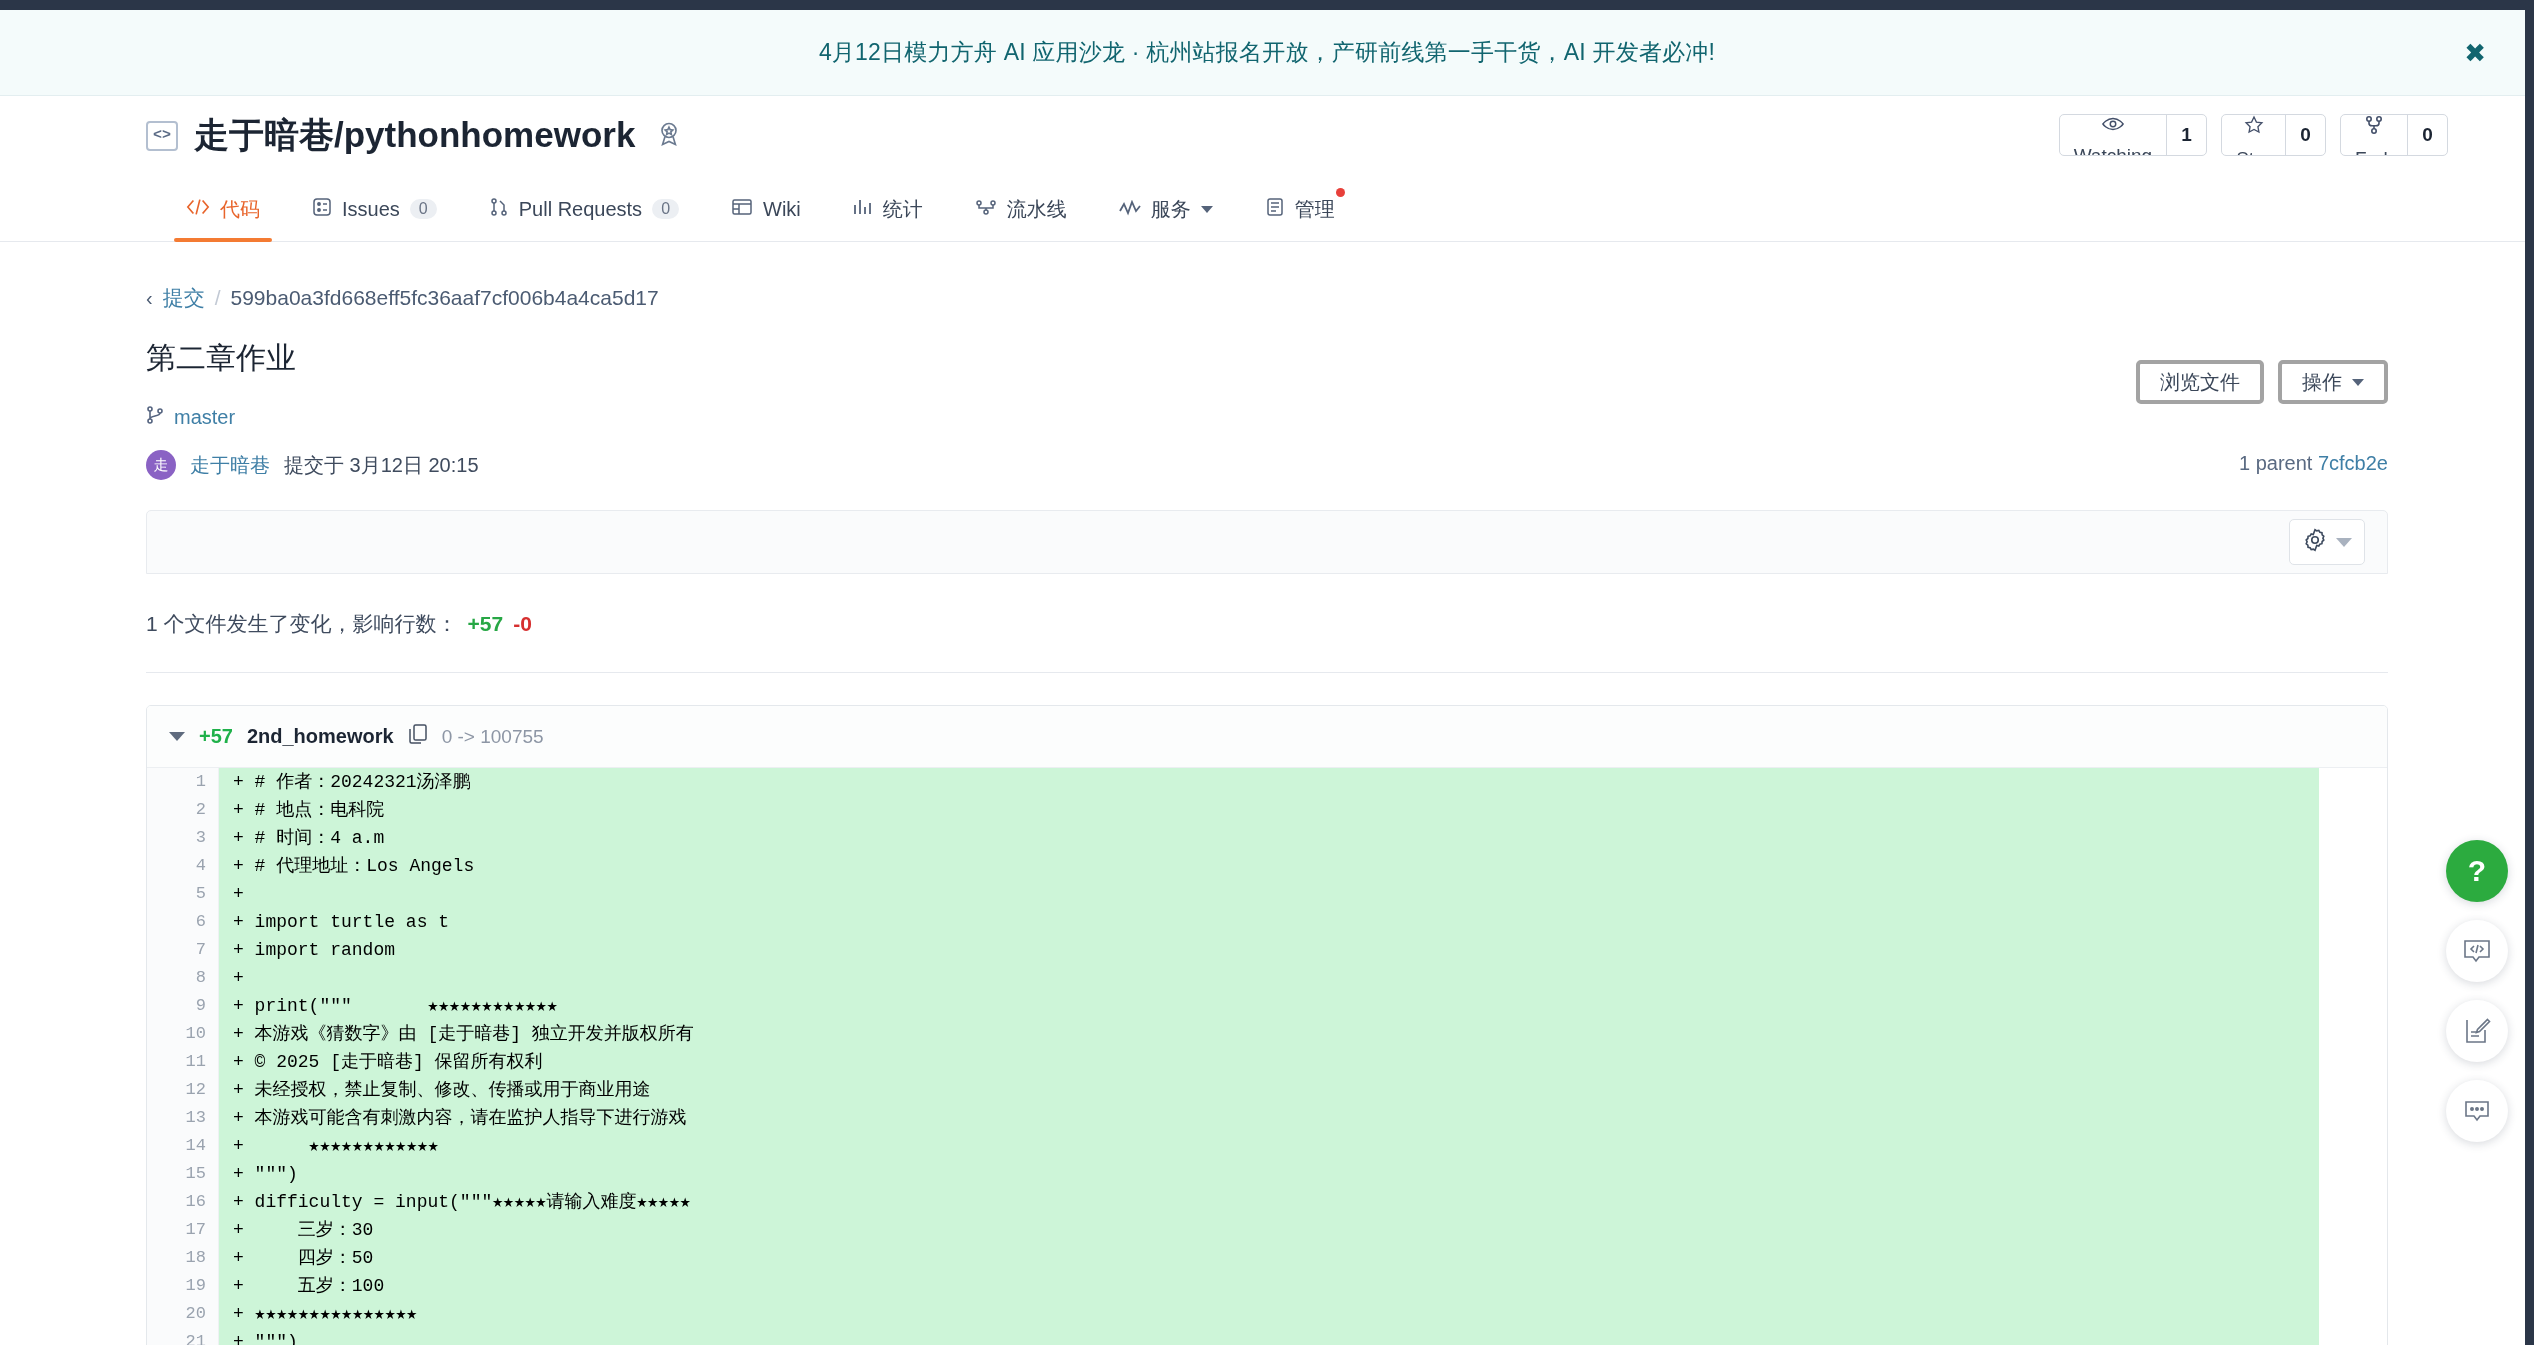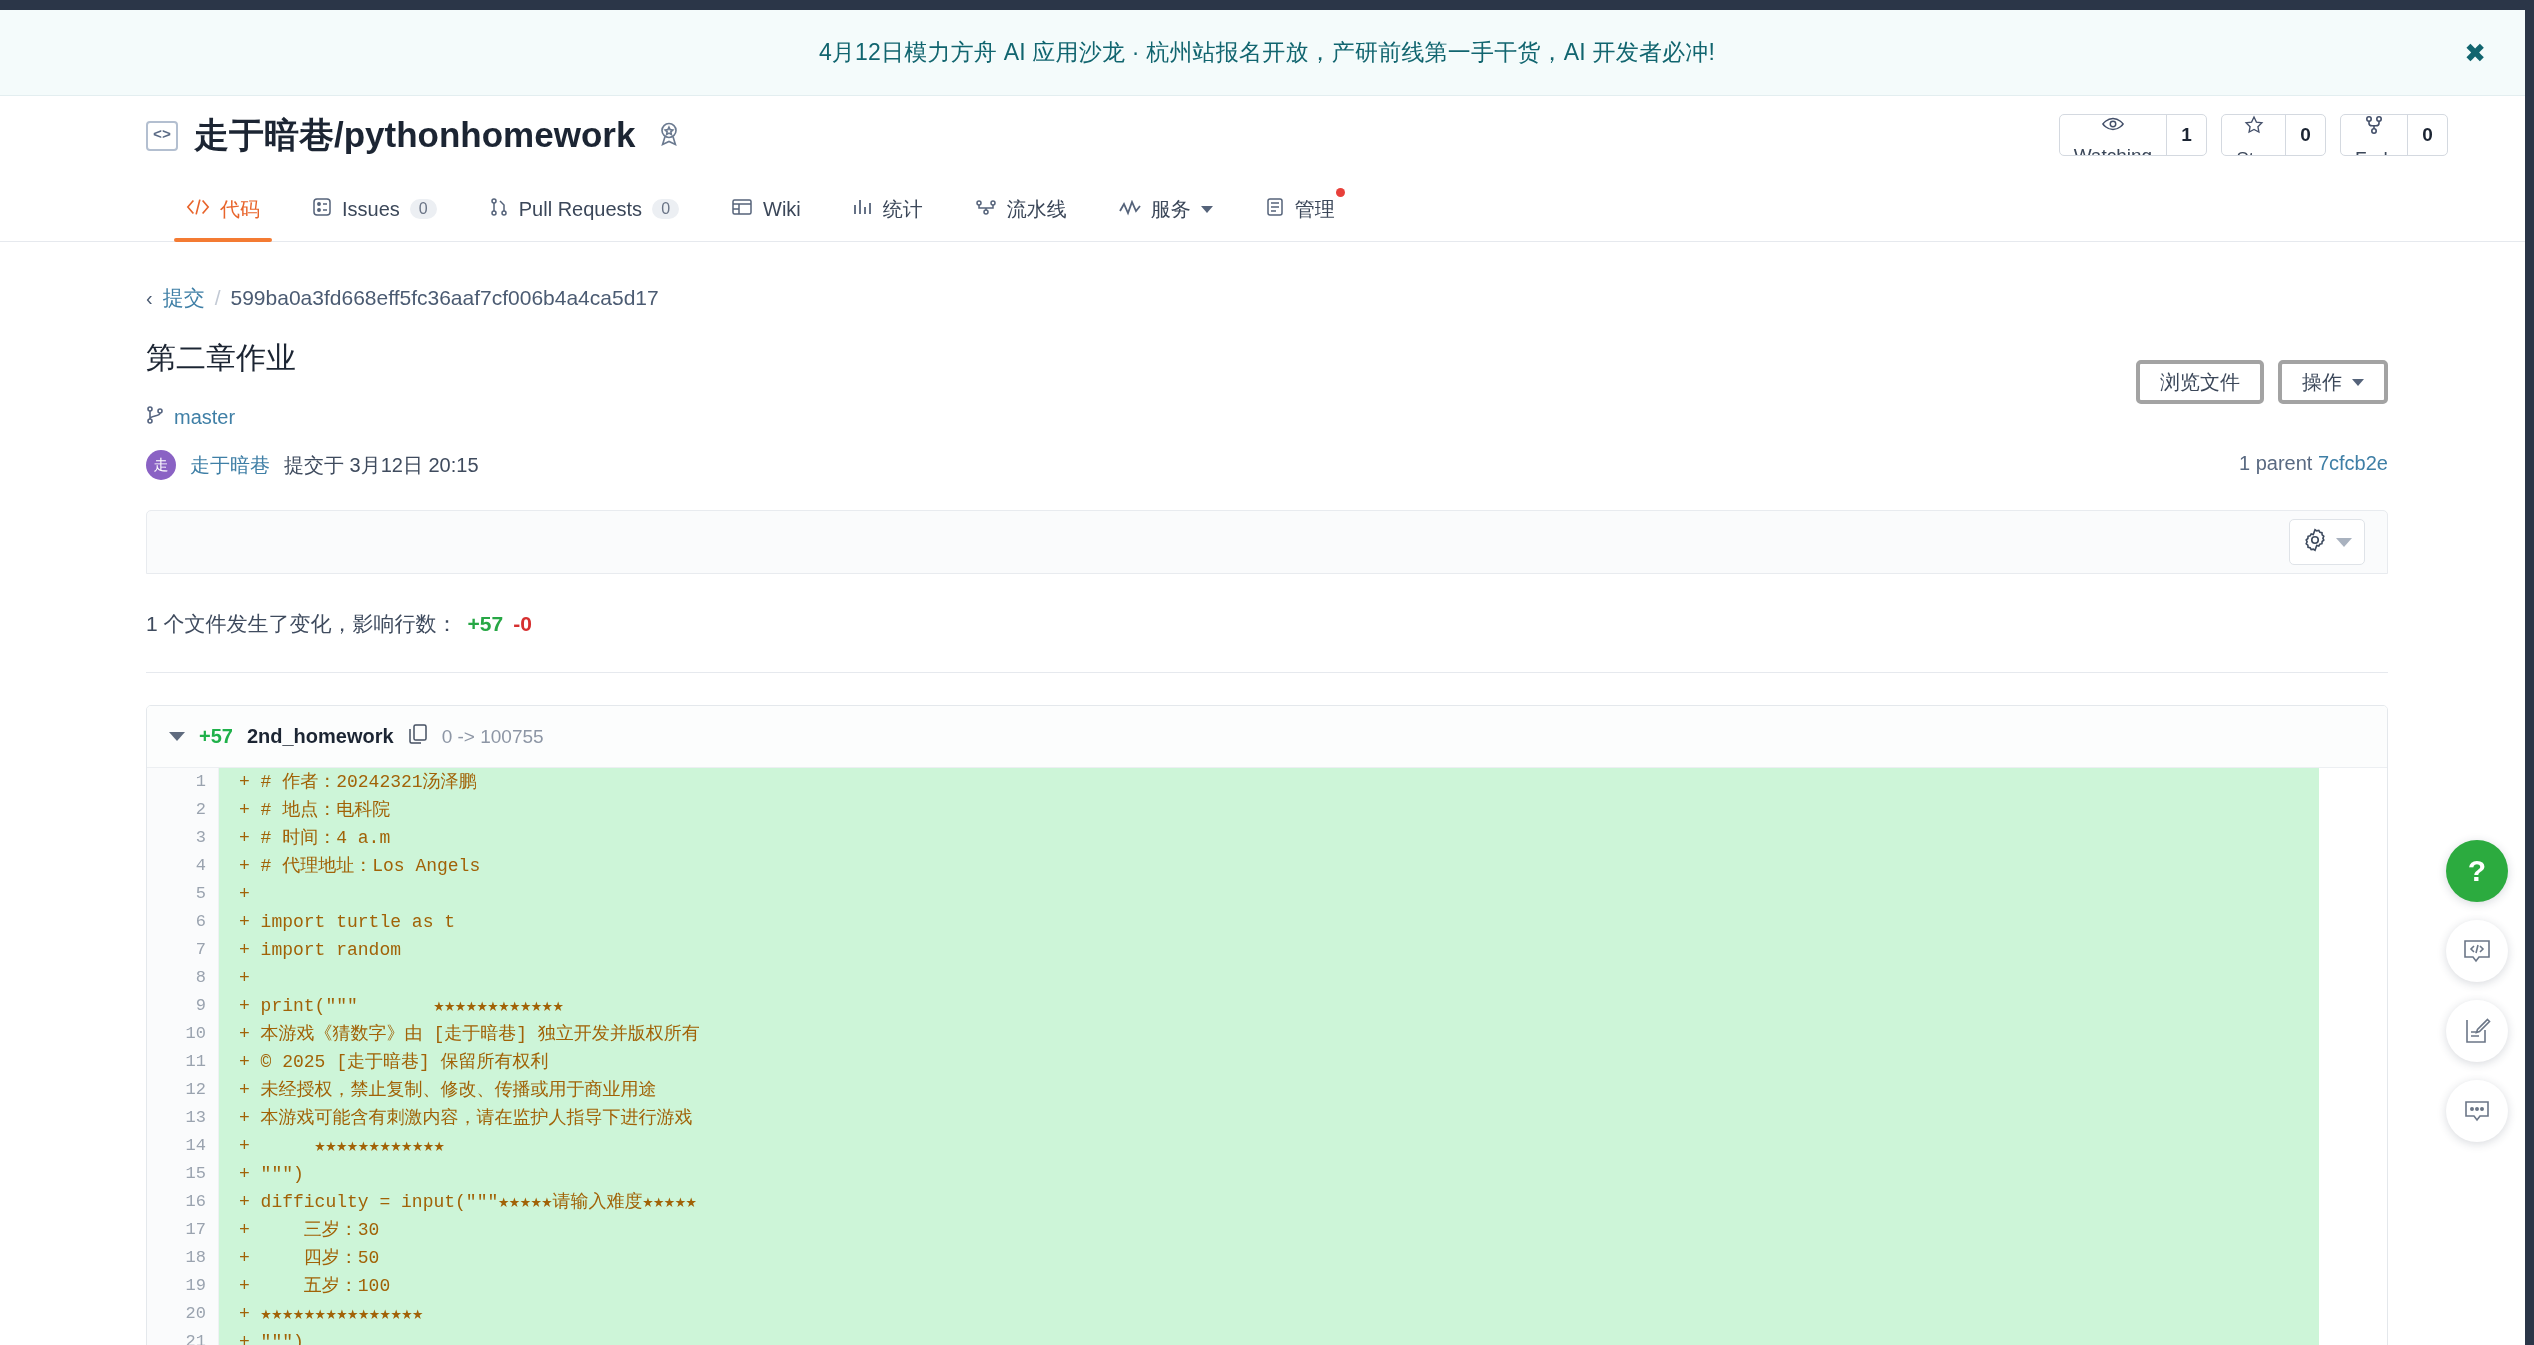--- a/index.html
+++ b/index.html
@@ -278,23 +278,23 @@
     color: #9aa3af;
     text-align: right;
     padding-right: 12px;
     font-size: 17px;
     line-height: 28px;
     user-select: none;
   }
   .lc {
     flex: 1;
     background: #cdf5d8;
-    color: #a16207;
+    color: #000000;
     line-height: 28px;
-    padding-left: 20px;
+    padding-left: 14px;
     white-space: pre;
     max-width: 2100px;
   }
 
   
   .float-col {
     position: absolute; right: 26px; top: 840px;
     display: flex; flex-direction: column; align-items: center; gap: 18px;
     z-index: 30;
   }

